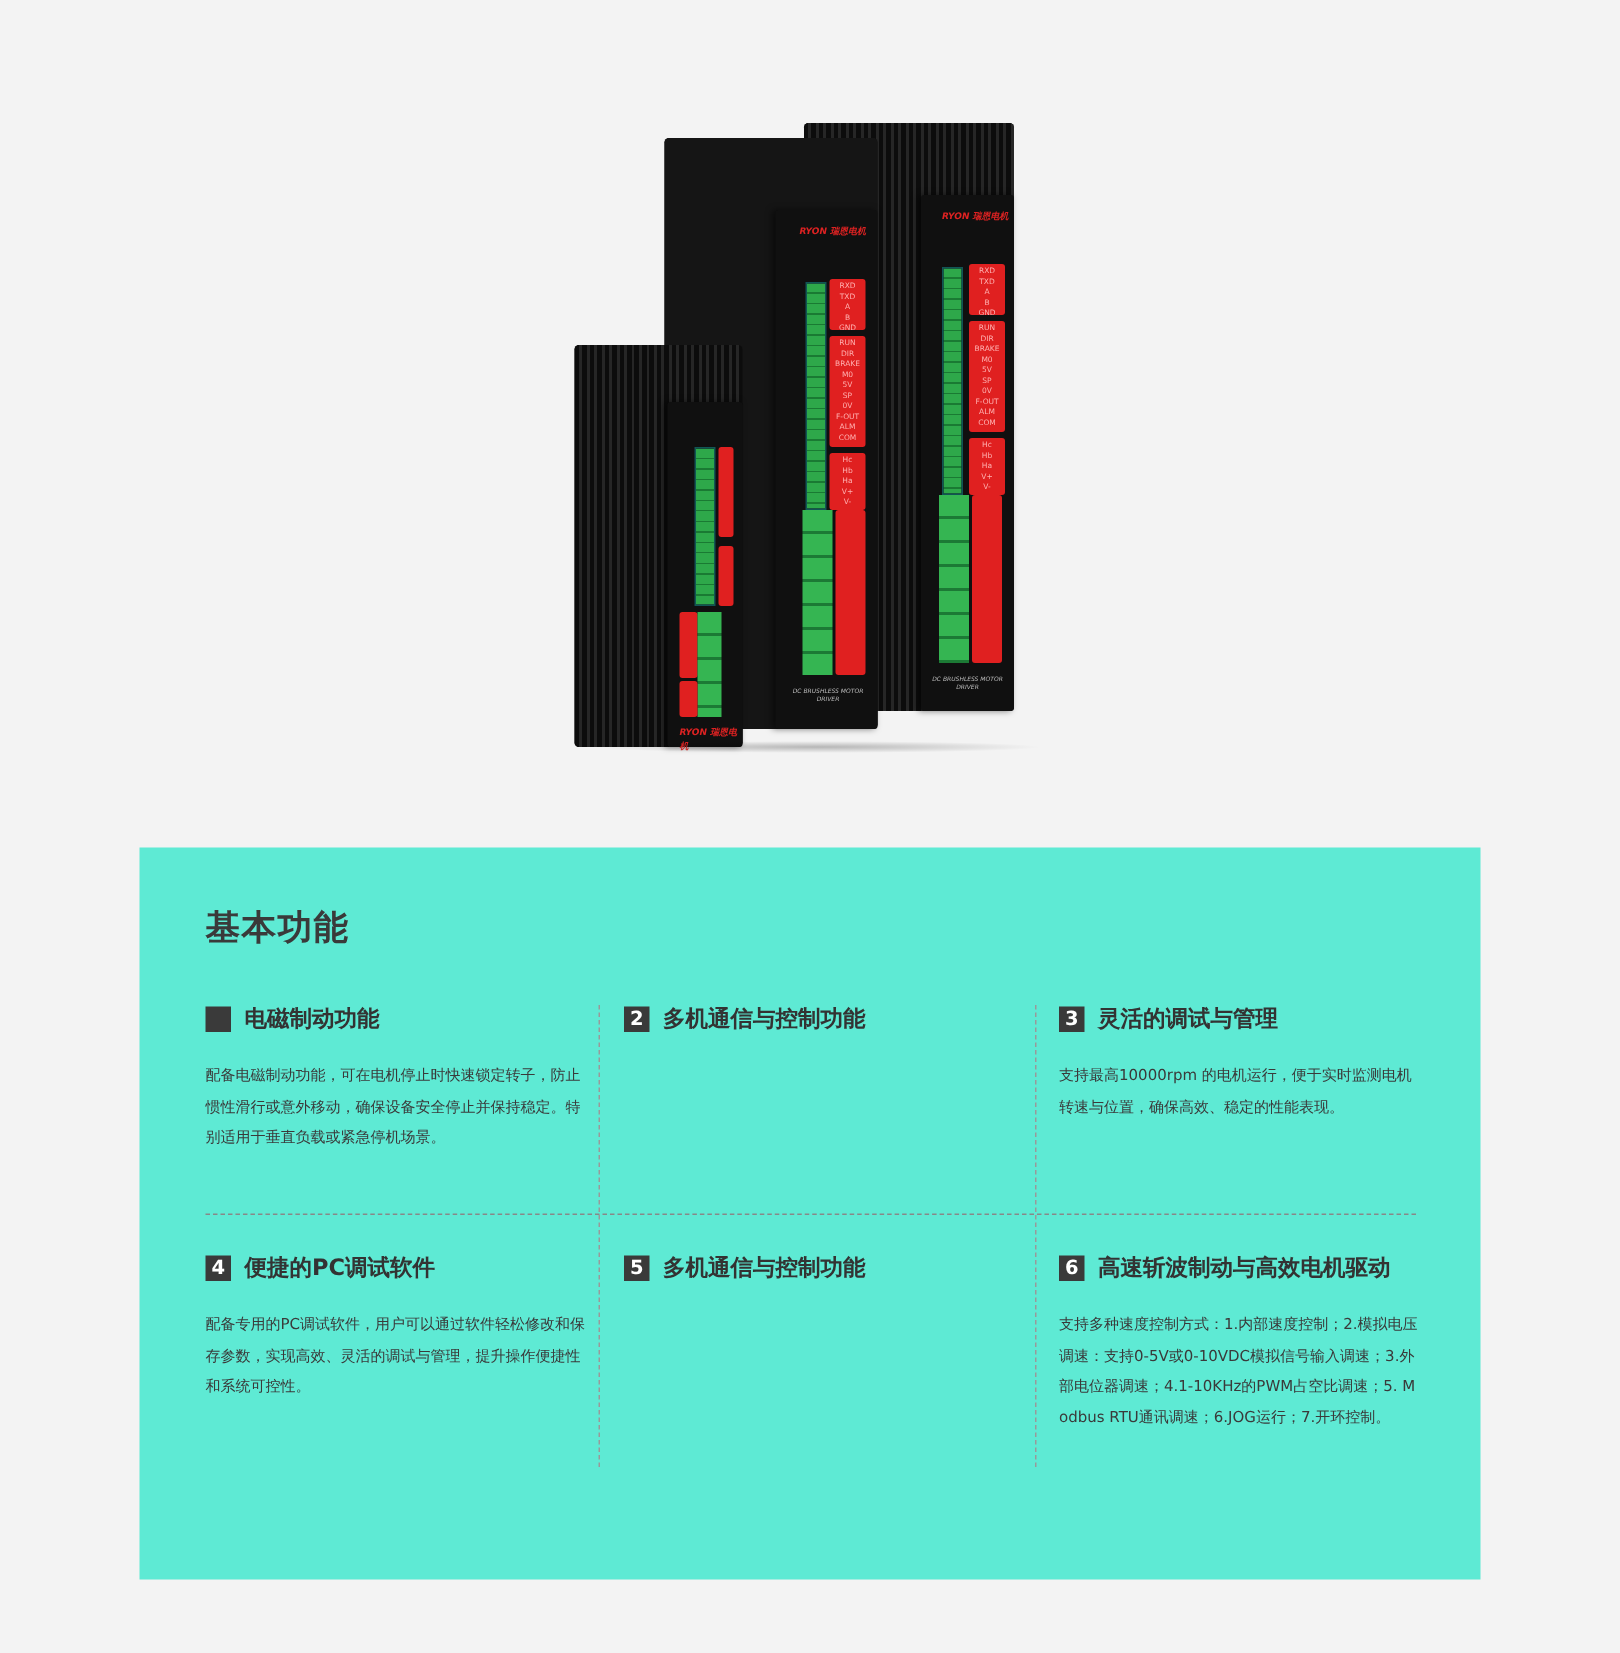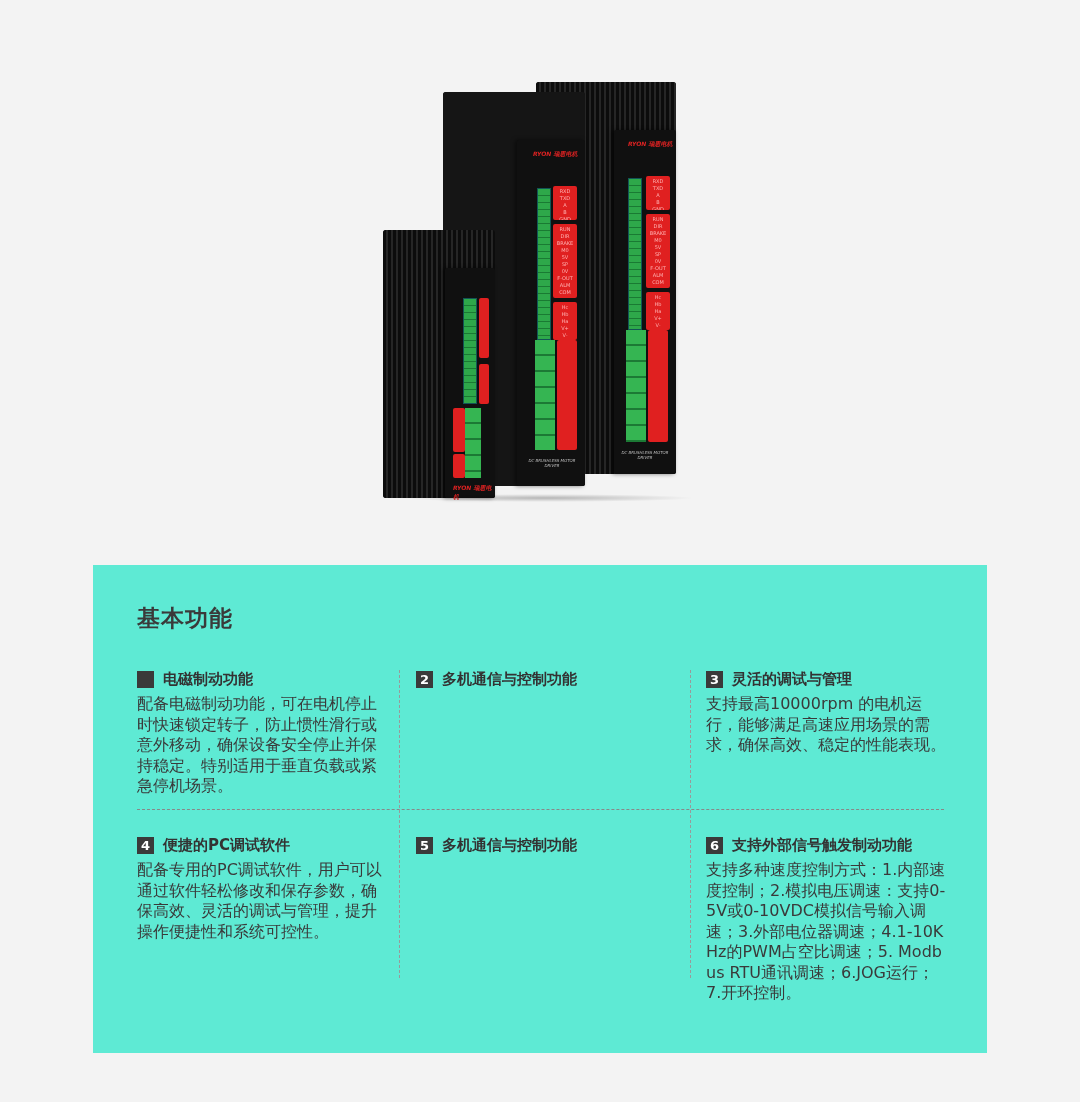--- a/index.html
+++ b/index.html
@@ -18,21 +18,21 @@
     color: #3a3a3a; letter-spacing: 1px;
   }
   .feat { position: absolute; width: 254px; }
   .feat-head { display: flex; align-items: center; height: 22px; }
   .badge {
     display: inline-flex; width: 17px; height: 17px; background: #3a3a3a; color: #fff;
     font-size: 13px; font-weight: bold; align-items: center; justify-content: center;
     margin-right: 9px; flex: none;
   }
   .feat-title { font-size: 15px; font-weight: bold; color: #333; white-space: nowrap; }
-  .feat-body { font-size: 16px; line-height: 20.5px; color: #3a3a3a; margin-top: 4px; word-break: break-all; }
+  .feat-body { font-size: 10px; line-height: 20.5px; color: #3a3a3a; margin-top: 18px; word-break: break-all; }
   .vline { position: absolute; width: 0; border-left: 1px dashed #999; }
   .hline { position: absolute; height: 0; border-top: 1px dashed #888; }
 
   
   .dev { position: absolute; background: #141414; border-radius: 3px; }
   .dev .fins { position: absolute; left: 0; top: 0; bottom: 0; width: 100%;
     background: repeating-linear-gradient(90deg, #0c0c0c 0 3px, #262626 3px 5px); border-radius: 3px; }
   .face { position: absolute; background: #101010; border-radius: 2px; box-shadow: -2px 0 4px rgba(0,0,0,.5); }
   .logo { position: absolute; font-size: 6px; color: #d22; font-style: italic; font-weight: bold; }
   .term { position: absolute; background: repeating-linear-gradient(180deg, #2ea84a 0 6px, #1a7a33 6px 7px); border: 1px solid #155; }
@@ -110,38 +110,38 @@
       <span class="badge">2</span>
       <span class="feat-title">多机通信与控制功能</span>
     </div>
   </div>
 
   <div class="feat" style="left:613px; top:103px; width:240px;">
     <div class="feat-head">
       <span class="badge">3</span>
       <span class="feat-title">灵活的调试与管理</span>
     </div>
-    <div class="feat-body">支持最高10000rpm 的电机运行，能够满足高速应用场景的需求，确保高效、稳定的性能表现。</div>
+    <div class="feat-body">支持最高10000rpm 的电机运行，便于实时监测电机转速与位置，确保高效、稳定的性能表现。</div>
   </div>
 
   <div class="feat" style="left:44px; top:269px;">
     <div class="feat-head">
       <span class="badge">4</span>
       <span class="feat-title">便捷的PC调试软件</span>
     </div>
-    <div class="feat-body">配备专用的PC调试软件，用户可以通过软件轻松修改和保存参数，确保高效、灵活的调试与管理，提升操作便捷性和系统可控性。</div>
+    <div class="feat-body">配备专用的PC调试软件，用户可以通过软件轻松修改和保存参数，实现高效、灵活的调试与管理，提升操作便捷性和系统可控性。</div>
   </div>
 
   <div class="feat" style="left:323px; top:269px;">
     <div class="feat-head">
       <span class="badge">5</span>
       <span class="feat-title">多机通信与控制功能</span>
     </div>
   </div>
 
   <div class="feat" style="left:613px; top:269px; width:240px;">
     <div class="feat-head">
       <span class="badge">6</span>
-      <span class="feat-title">支持外部信号触发制动功能</span>
+      <span class="feat-title">高速斩波制动与高效电机驱动</span>
     </div>
     <div class="feat-body">支持多种速度控制方式：1.内部速度控制；2.模拟电压调速：支持0-5V或0-10VDC模拟信号输入调速；3.外部电位器调速；4.1-10KHz的PWM占空比调速；5. Modbus RTU通讯调速；6.JOG运行；7.开环控制。</div>
   </div>
 </div>
 
 </body></html>

